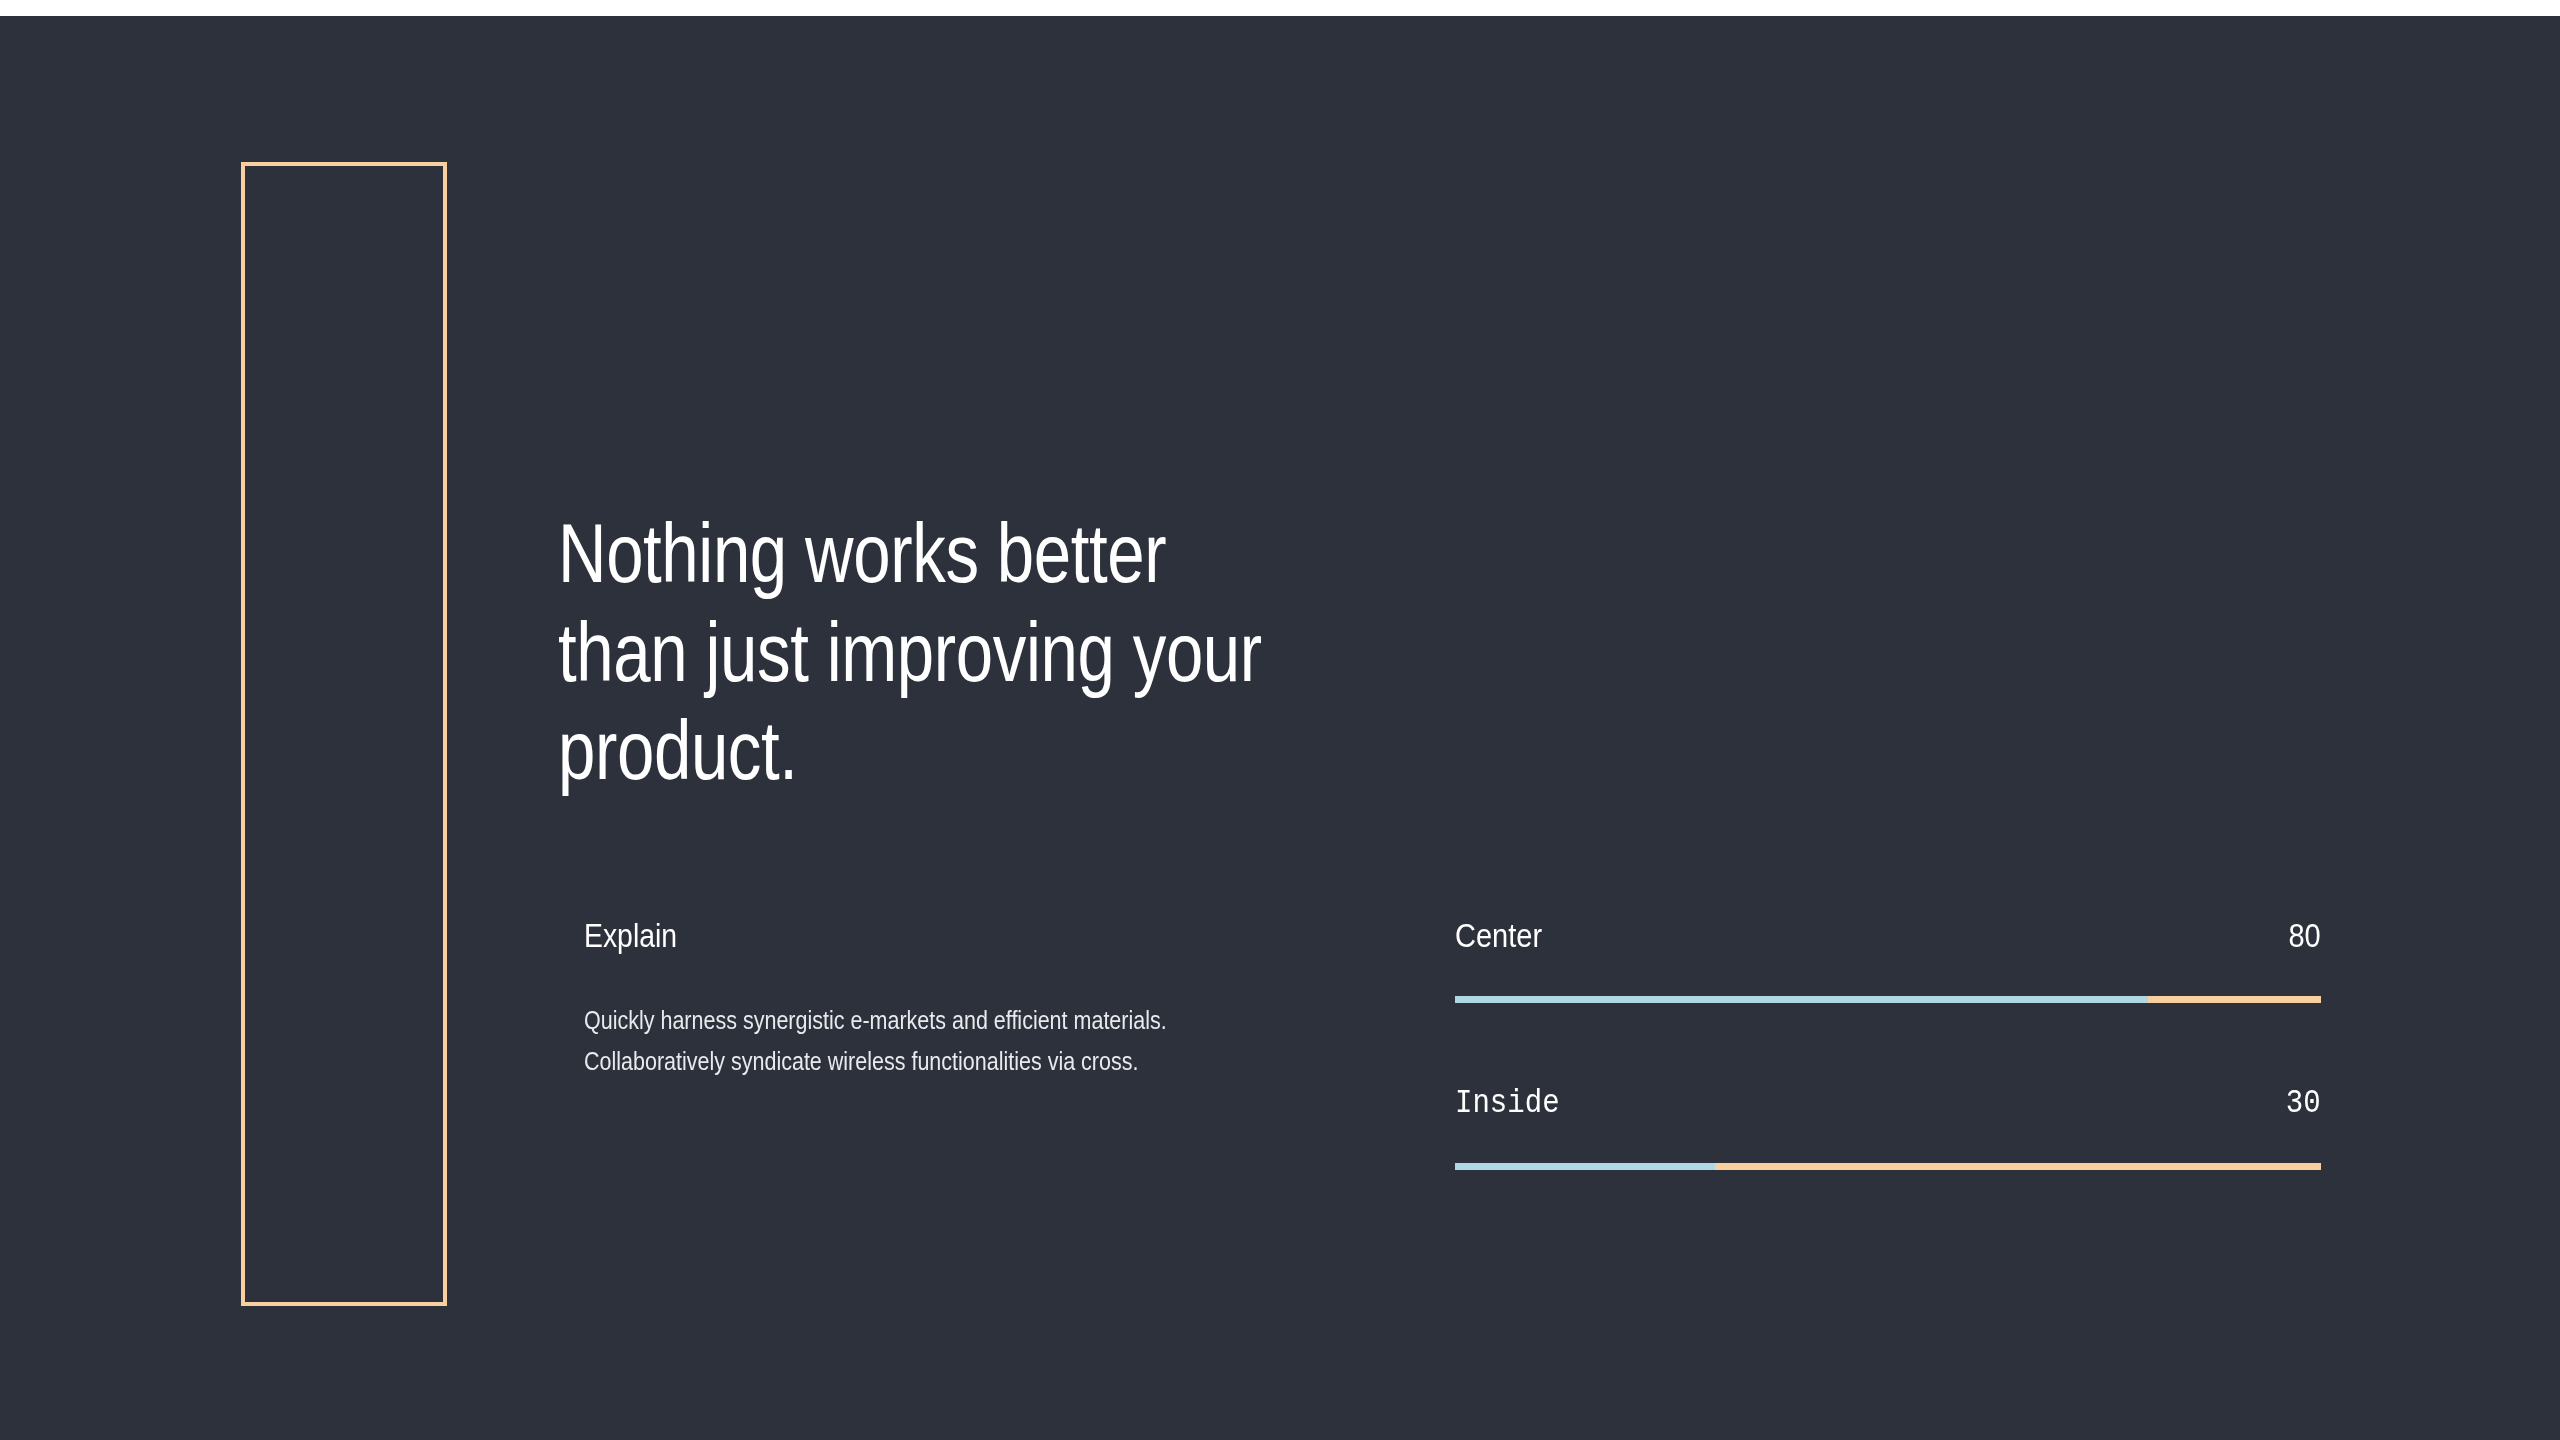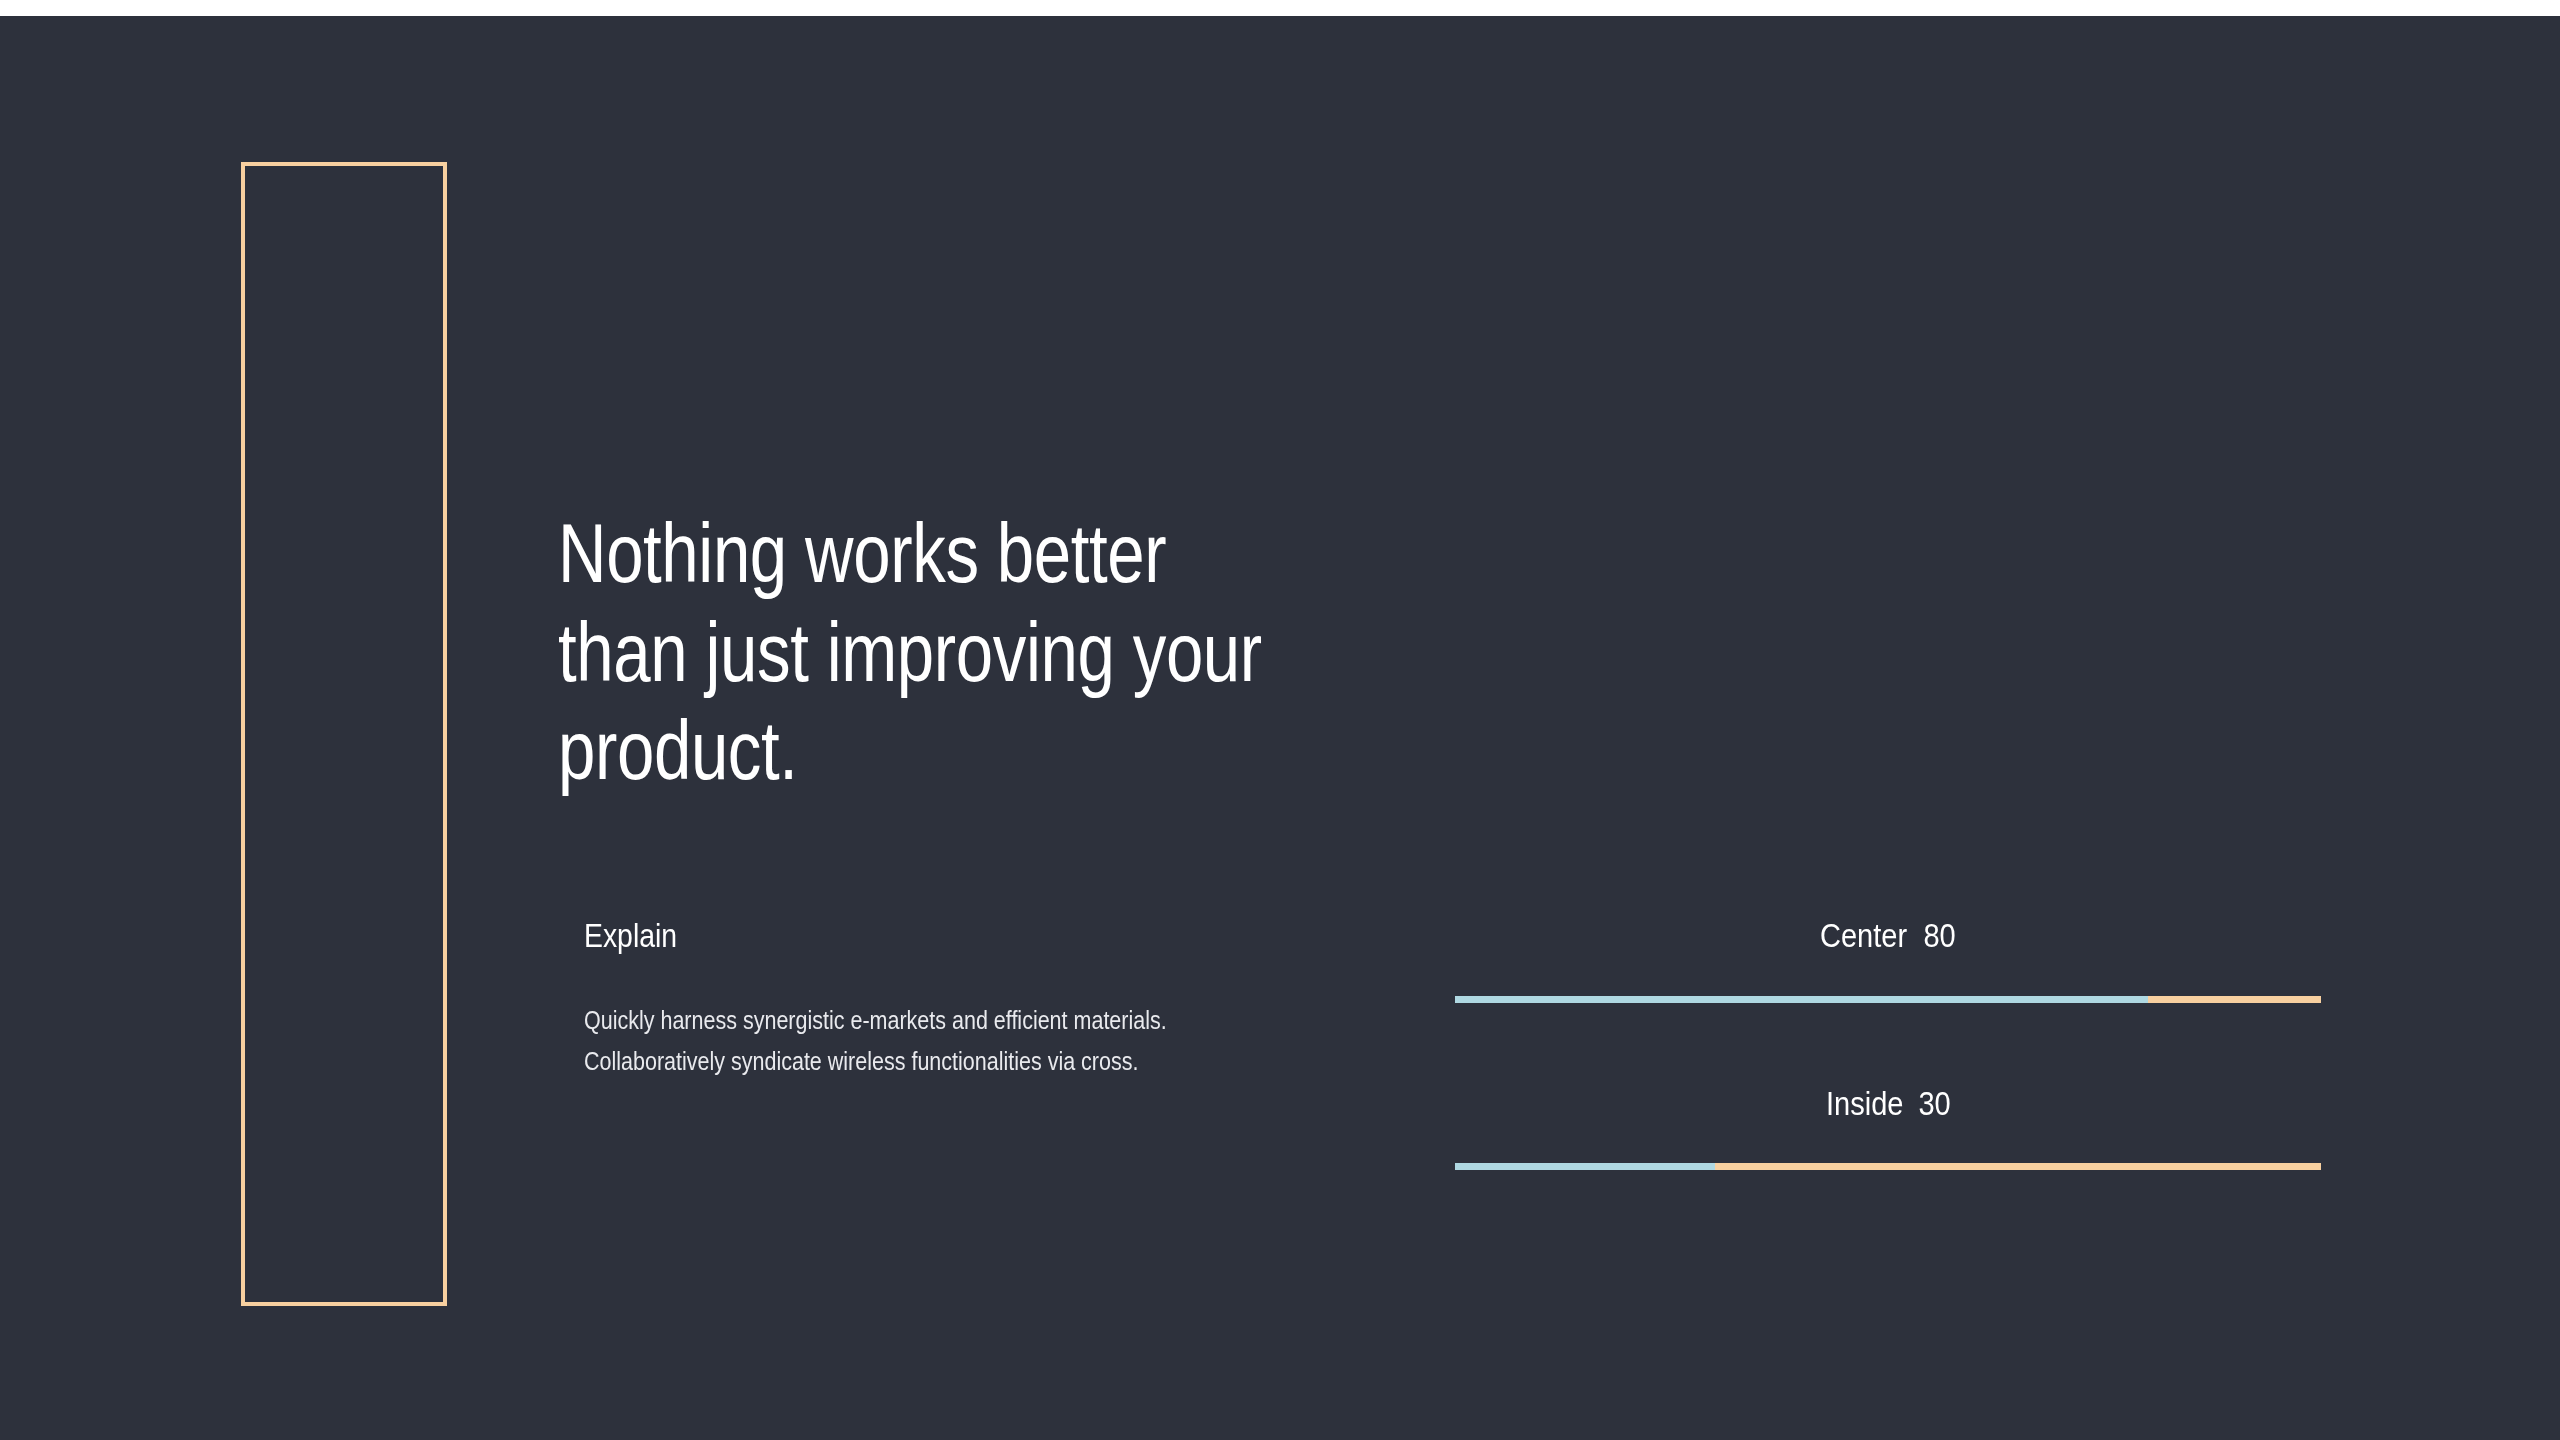--- a/index.html
+++ b/index.html
@@ -81,25 +81,26 @@
     position: absolute;
     left: 1455px;
     top: 900px;
     width: 866px;
   }
   .meter {
     width: 100%;
   }
   .meter + .meter {
     margin-top: 81px;
+    font-family: Liberation Mono, monospace;
   }
   .meter-head {
     display: flex;
     align-items: baseline;
-    justify-content: center;
+    justify-content: space-between;
   }
   .meter-name {
     color: #ffffff;
     font-size: 33px;
     font-weight: 300;
     line-height: 1.2;
     transform: scaleX(0.88);
     transform-origin: left top;
   }
   .meter-value {

